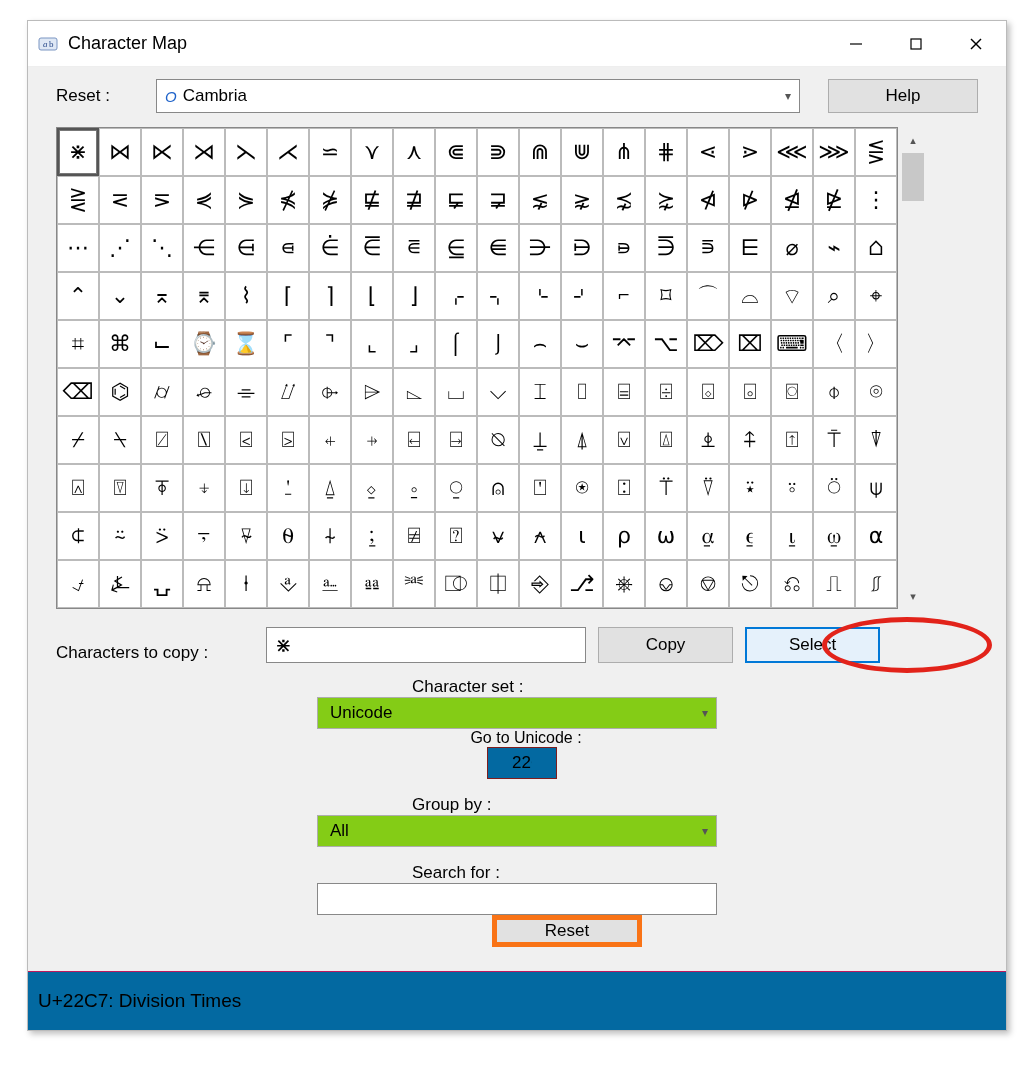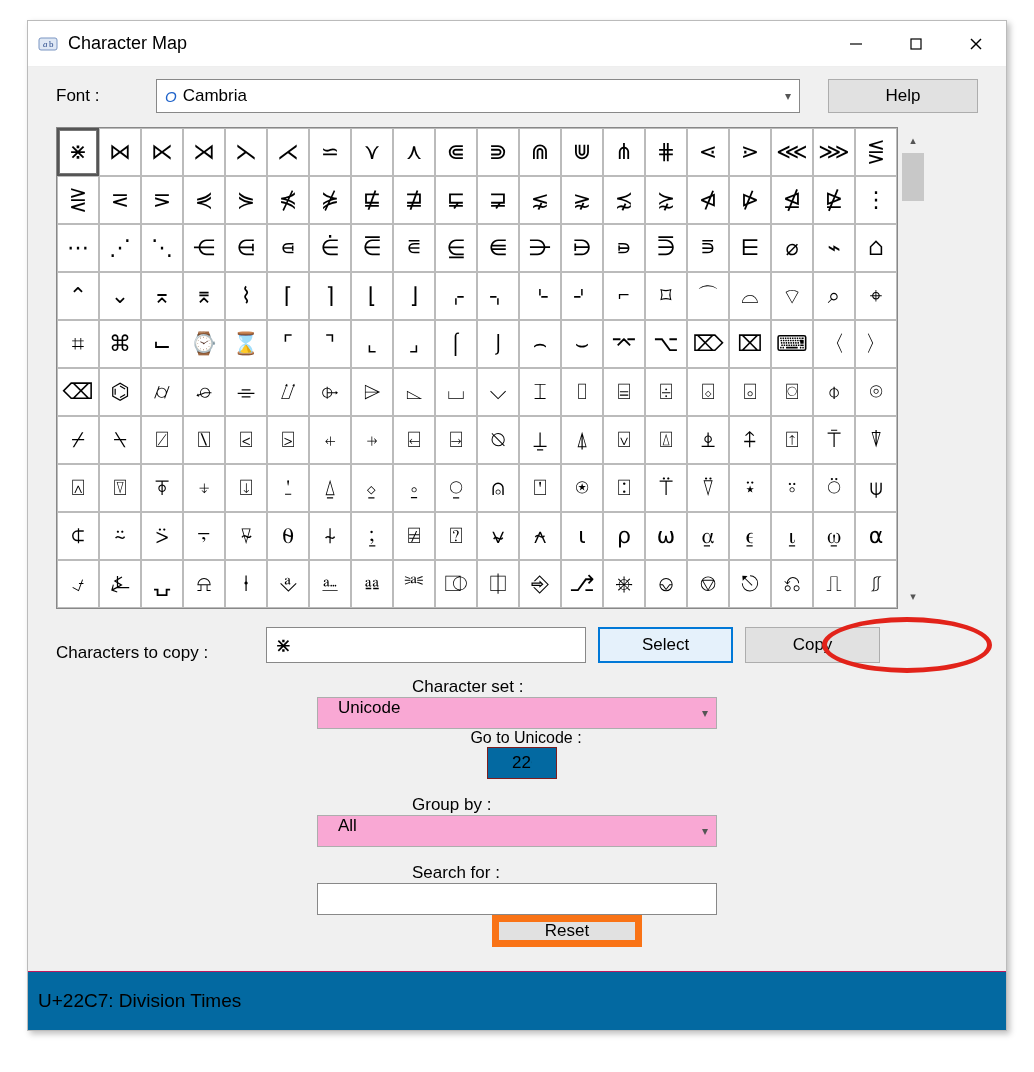--- a/index.html
+++ b/index.html
@@ -127,38 +127,38 @@
   .adv-row { display:flex; align-items:center; margin-bottom:18px; font-size:17px; }
   .adv-row .chk {
     width:20px; height:20px; border:1px solid #333; margin-right:8px;
     display:inline-flex; align-items:center; justify-content:center;
     background:#fff;
   }
   .adv-row .chk svg { width:14px; height:14px; }
   .form-row { display:flex; align-items:center; margin-bottom:16px;flex-direction:column; }
   .form-row .flabel { width:210px; font-size:17px; }
   .combo {
-    width:400px; height:32px; background:#f9a8d4; border:1px solid #adadad;
-    display:flex; align-items:flex-start; padding:0 20px; font-size:17px;
+    width:400px; height:32px; background:#84cc16; border:1px solid #adadad;
+    display:flex; align-items:center; padding:0 12px; font-size:17px;
     position:relative;
   }
   .combo .chev { position:absolute; right:8px; top:50%; transform:translateY(-50%); font-size:12px; color:#555;}
   .goto-lbl { margin-left:18px; font-size:16px; }
   .goto-input {
     width:70px; height:32px; margin-left:10px;
     border:1px solid #7f1d1d; background:#0369a1; padding:0 24px;
     font-size:17px; text-align:left;
   }
   .search-input {
     width:400px; height:32px; border:1px solid #888; background:#fff; padding:0 8px;
     font-size:17px;
   }
   .reset-btn {
     width:150px; height:32px; margin-left:100px;
-    background:#e1e1e1; border:7px solid #f97316;
+    background:#e1e1e1; border:5px solid #f97316;
     font-size:17px; display:flex; align-items:center; justify-content:center;
   }
   .statusbar {
     border-top:1px solid #be185d;
     padding:18px 10px;
     font-size:19px;
     background:#0369a1;
   }
 </style>
 </head>
@@ -188,21 +188,21 @@
     <span class="win-btn">
       <svg width="14" height="14">
           <line x1="2" y1="2" x2="12" y2="12" stroke-width="1.4"></line>
           <line x1="12" y1="2" x2="2" y2="12" stroke-width="1.4"></line>
         </svg>
     </span>
   </div>
 
   <div class="content">
     <div class="row">
-      <span class="label">Font :</span>
+      <span class="label">Reset :</span>
       <div class="font-select">
         <span class="font-icon">O</span>
         <span>Cambria</span>
         <span class="chev">▾</span>
       </div>
       <div class="help-btn">Help</div>
     </div>
 
     <div class="grid-wrap">
       <div class="char-grid" id="char-grid">
@@ -411,22 +411,22 @@
         <div class="scroll-btn">▴</div>
         <div class="scroll-thumb"></div>
         <div class="scroll-track"></div>
         <div class="scroll-btn">▾</div>
       </div>
     </div>
 
     <div class="copy-row">
       <span class="clabel">Characters to copy :</span>
       <input class="copy-input" value="⋇" style="">
+      <div class="act-btn">Copy</div>
       <div class="act-btn select">Select</div>
-      <div class="act-btn">Copy</div>
       <div class="ellipse-mark"></div>
     </div>
 
 
     <div class="form-row">
       <span class="flabel">Character set :</span>
       <div class="combo">
         <span>Unicode</span>
         <span class="chev">▾</span>
       </div>

